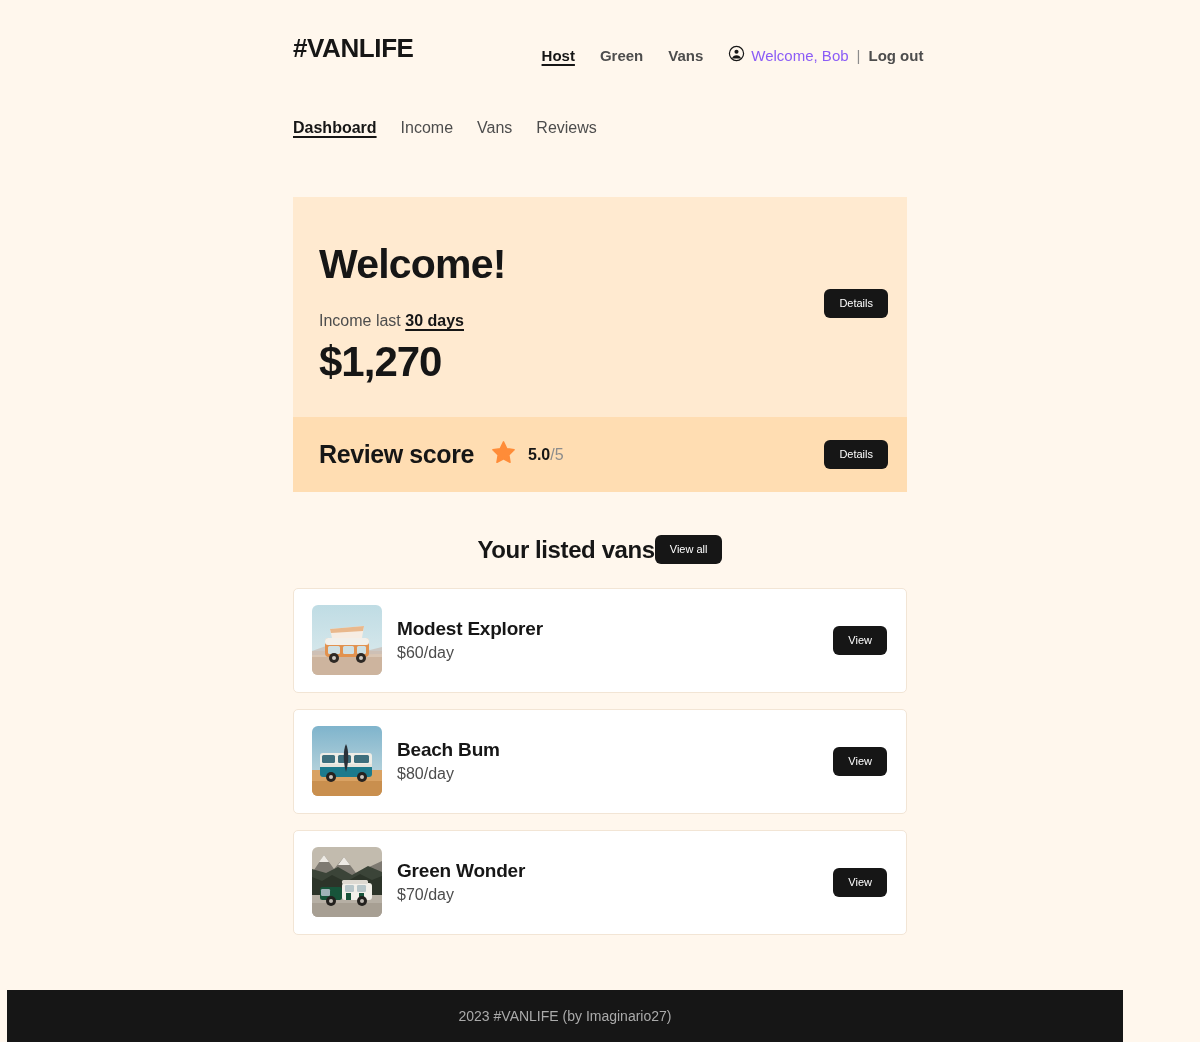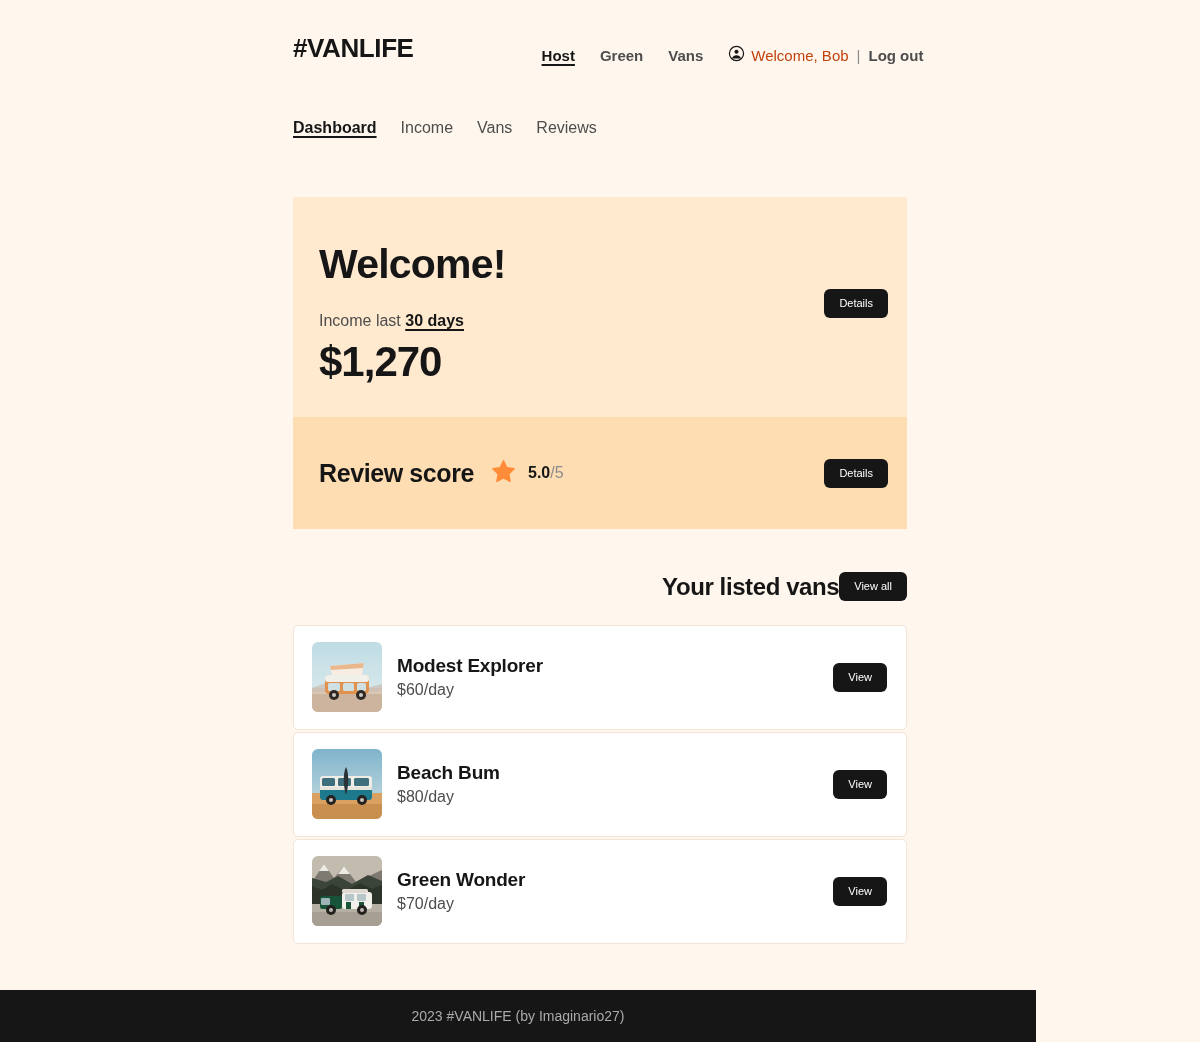--- a/index.html
+++ b/index.html
@@ -63,21 +63,21 @@
     margin-left: 44px;
   }
   .user-area {
     display: flex;
     align-items: center;
     gap: 6px;
     font-size: 15px;
     color: #161616;
   }
   .user-icon { display: block; }
-  .welcome-text { color: #c2410c; font-weight: 400; }
+  .welcome-text { color: #8b5cf6; font-weight: 400; }
   .divider-pipe { color: #8C8C8C; margin: 0 2px; }
   .logout-link {
     color: #161616;
     font-weight: 700;
     text-decoration: none;
   }
 
   
   .host-nav {
     display: flex;
@@ -145,21 +145,21 @@
   }
   .income-details-btn {
     position: absolute;
     right: 19px;
     top: 92px;
   }
 
   
   .review-block {
     background: #FFDDB2;
-    height: 112px;
+    height: 75px;
     display: flex;
     align-items: center;
     padding: 0 19px 0 26px;
   }
   .review-title {
     font-size: 25px;
     font-weight: 700;
     letter-spacing: -0.4px;
     color: #161616;
   }
@@ -177,35 +177,35 @@
     color: #8C8C8C;
     font-weight: 400;
   }
   .review-details-btn { margin-left: auto; }
 
   
   .vans-section { margin-top: 43px; }
   .vans-header {
     display: flex;
     align-items: center;
-    justify-content: flex-end;
+    justify-content: center;
     padding: 0 0 0 0;
   }
   .vans-title {
     font-size: 24px;
     font-weight: 700;
     letter-spacing: -0.4px;
     color: #161616;
   }
 
   .van-list {
     margin-top: 24px;
     display: flex;
     flex-direction: column;
-    gap: 2px;
+    gap: 16px;
   }
   .van-card {
     background: #FFFFFF;
     border: 1px solid #F2E5D5;
     border-radius: 5px;
     height: 105px;
     display: flex;
     align-items: center;
     padding: 0 19px 0 18px;
   }
@@ -227,26 +227,27 @@
   .van-price {
     margin-top: 4px;
     font-size: 16px;
     color: #4D4D4D;
   }
   .van-view-btn { margin-left: auto; }
 
   
   .site-footer {
     flex: 0 0 auto;
-    width: 1036px;
+    width: 1116px;
     height: 52px;
     background: #161616;
     display: flex;
     align-items: center;
     justify-content: center;
+    margin-left: 7px;
   }
   .footer-text {
     color: #AAAAAA;
     font-size: 14px;
   }
 </style>
 </head>
 <body>
 
 <div class="page">

